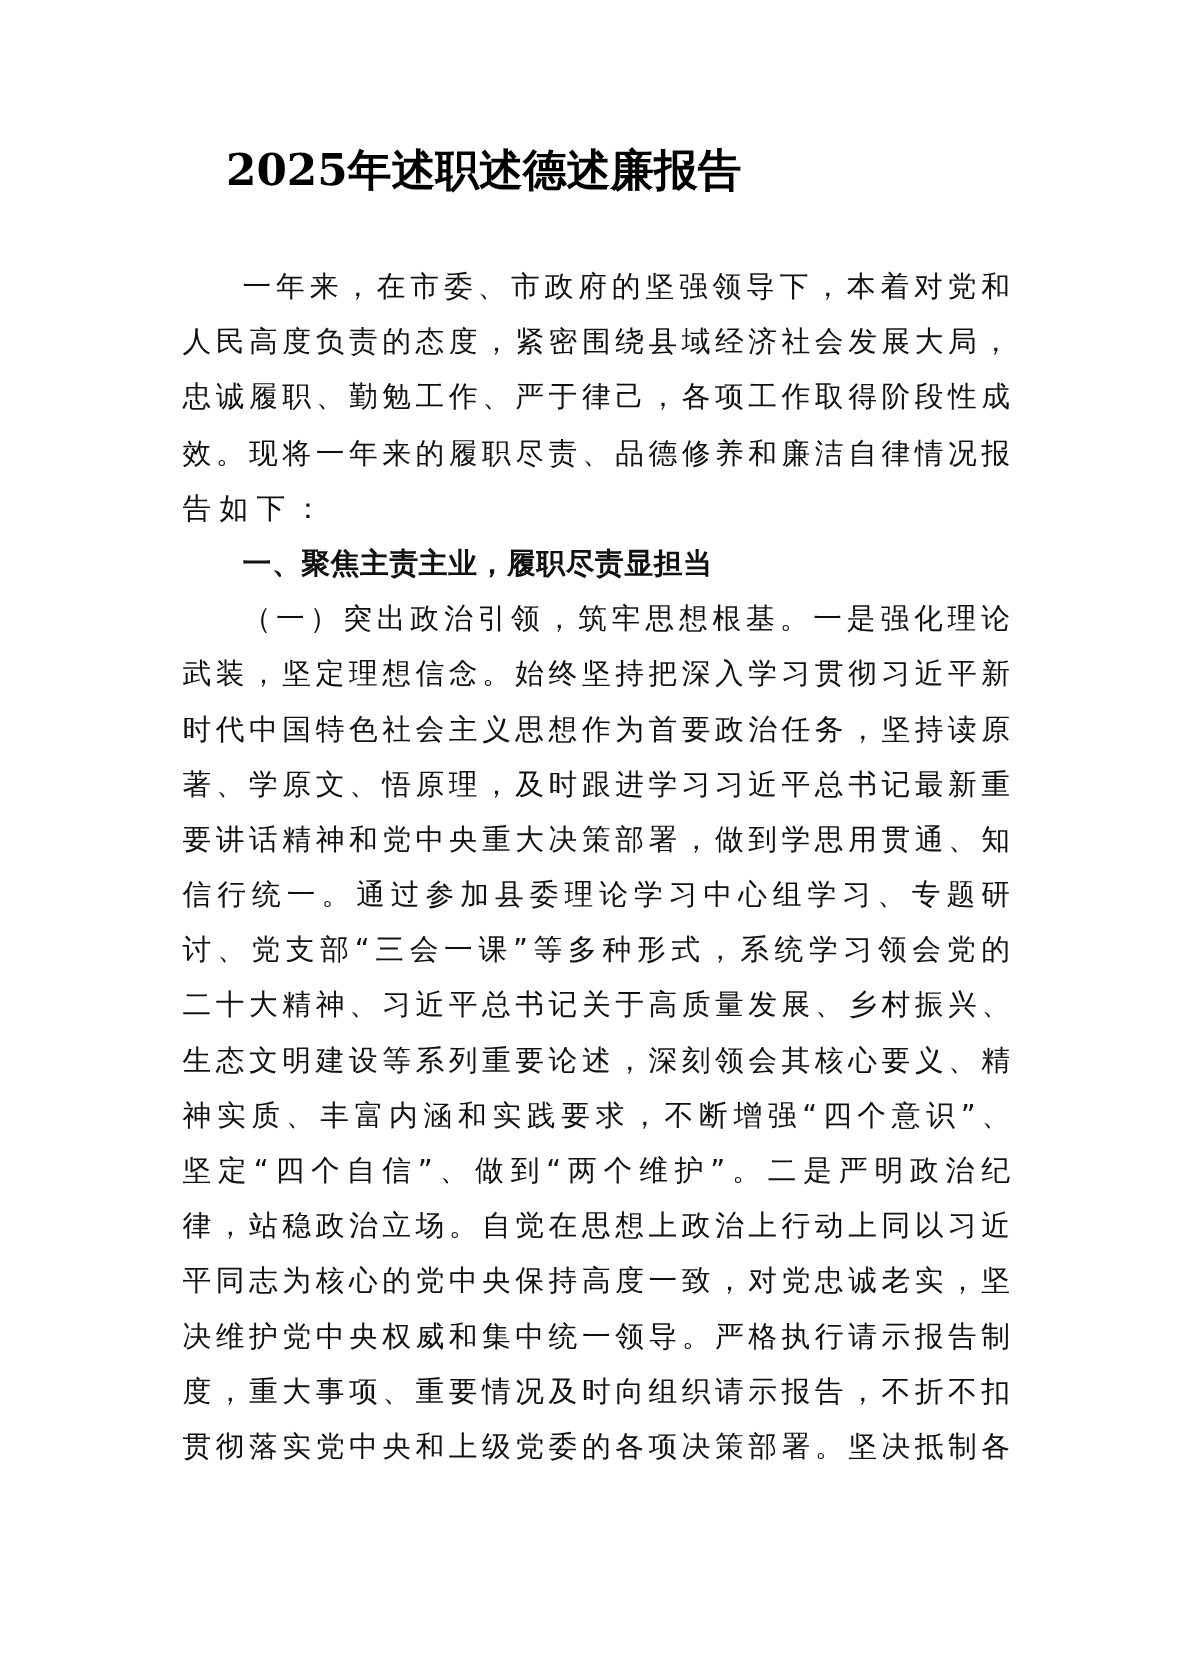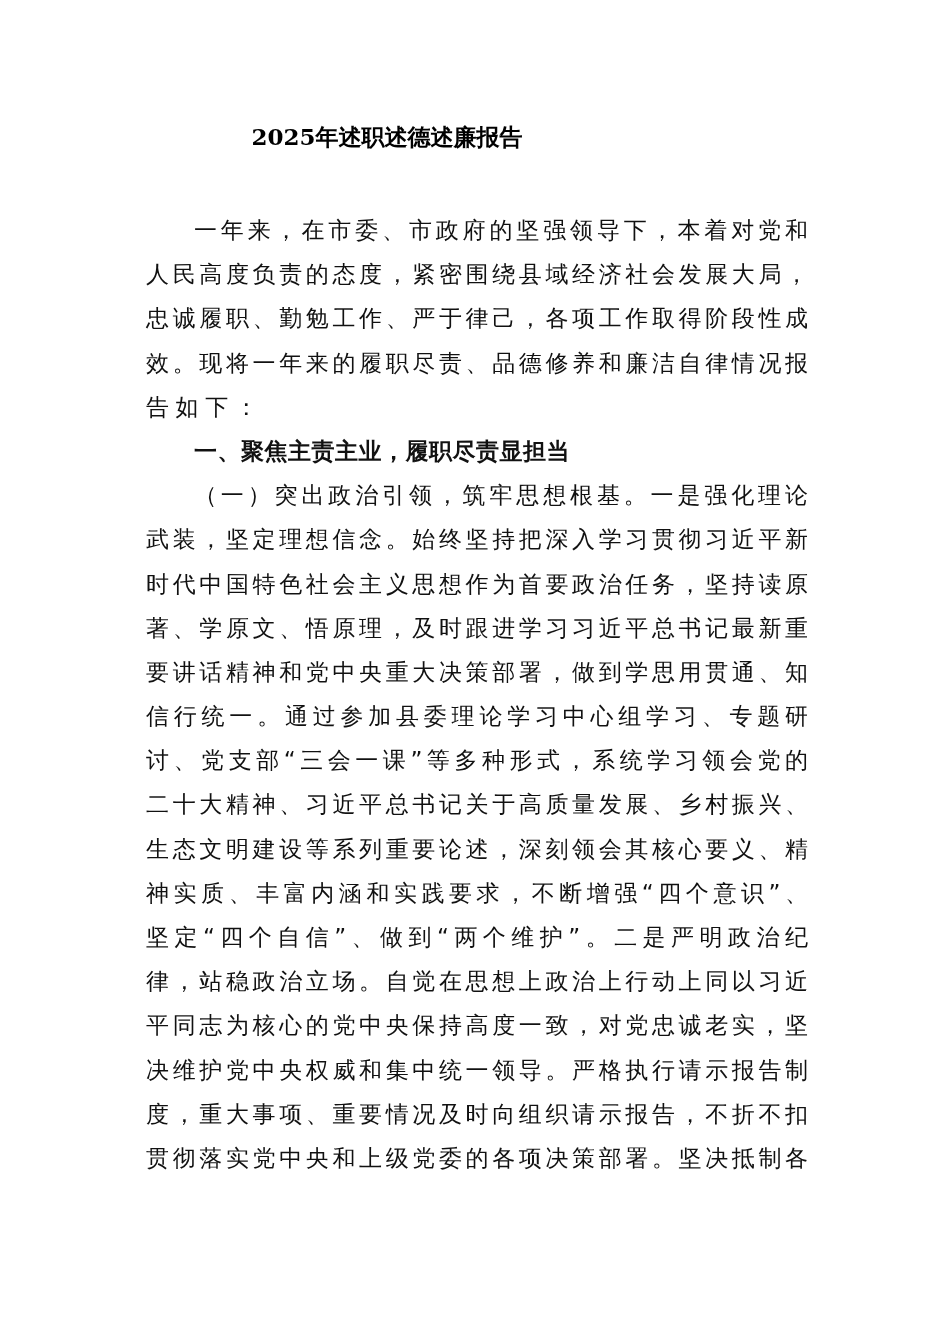--- a/index.html
+++ b/index.html
@@ -22,21 +22,21 @@
       background: #ffffff;
     }
     .title {
       position: absolute;
       top: 112px;
       left: 0;
       width: 774px;
       text-align: center;
       font-family: "DejaVu Serif", "Liberation Serif", serif;
       font-weight: bold;
-      font-size: 23px;
+      font-size: 35px;
       line-height: 50px;
       letter-spacing: 0px;
       color: #000;
     }
     .body {
       position: absolute;
       top: 208px;
       left: 146px;
       width: 662px;
       font-family: "DejaVu Sans", "Liberation Sans", sans-serif;

